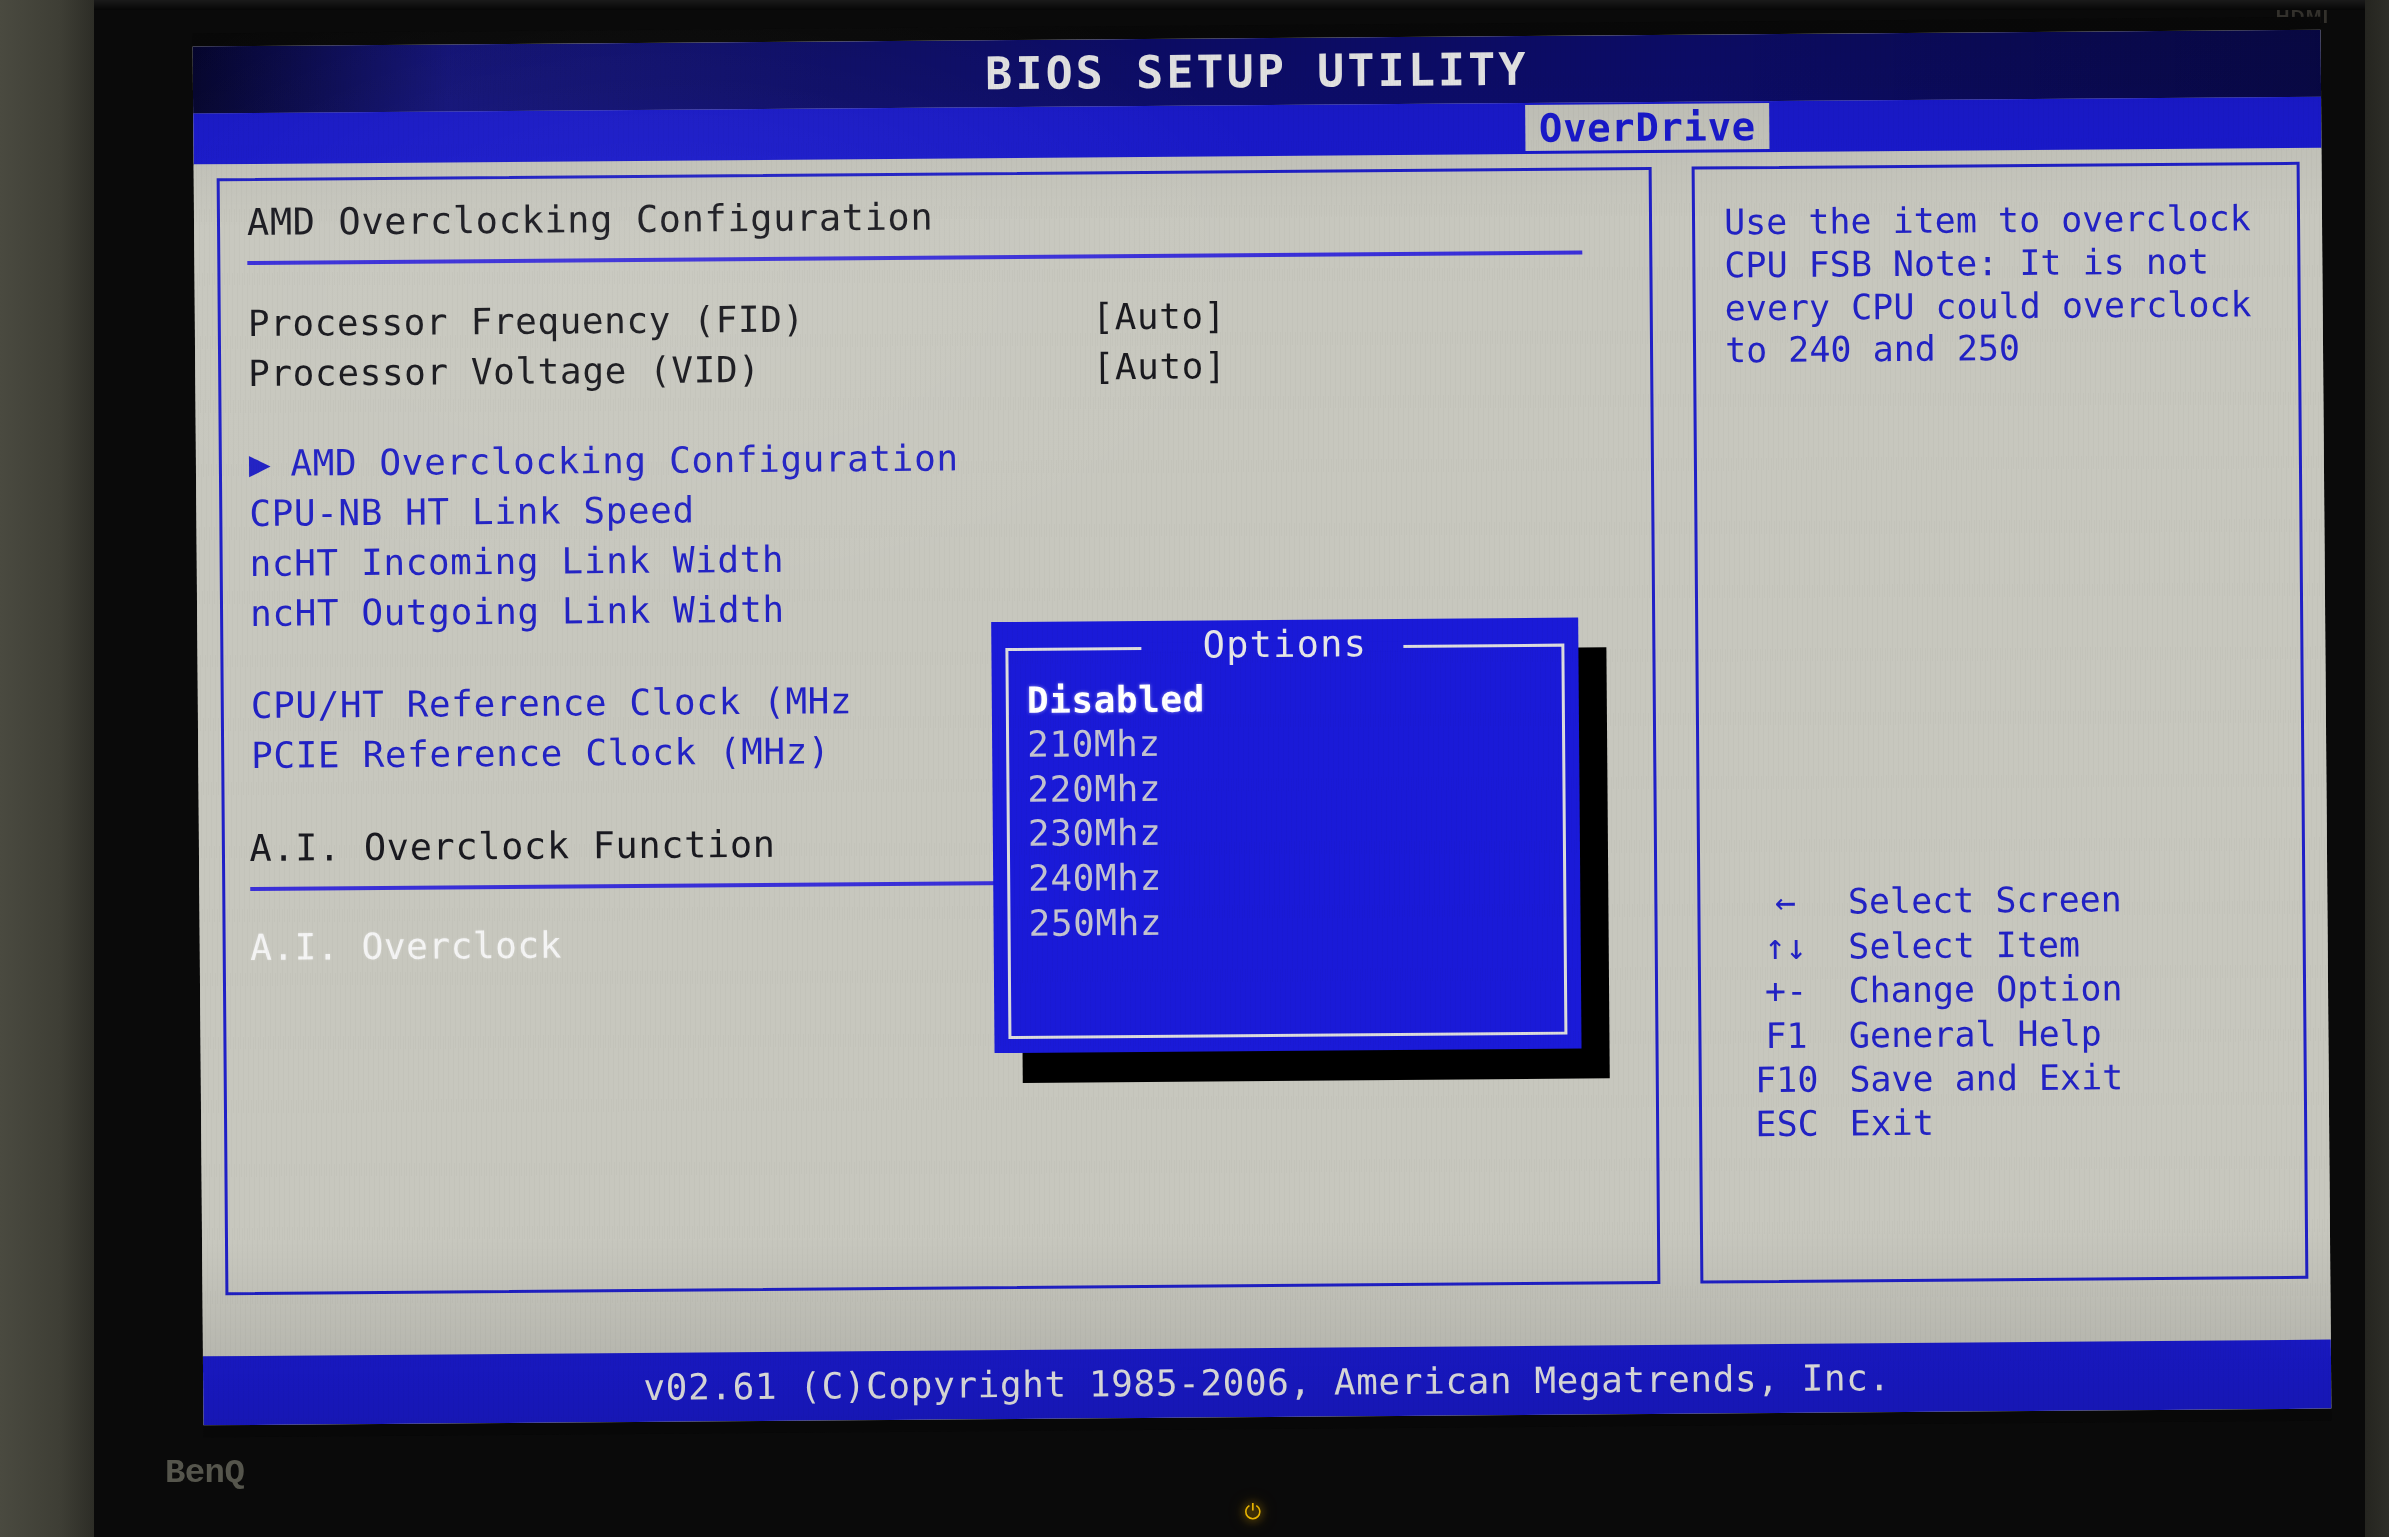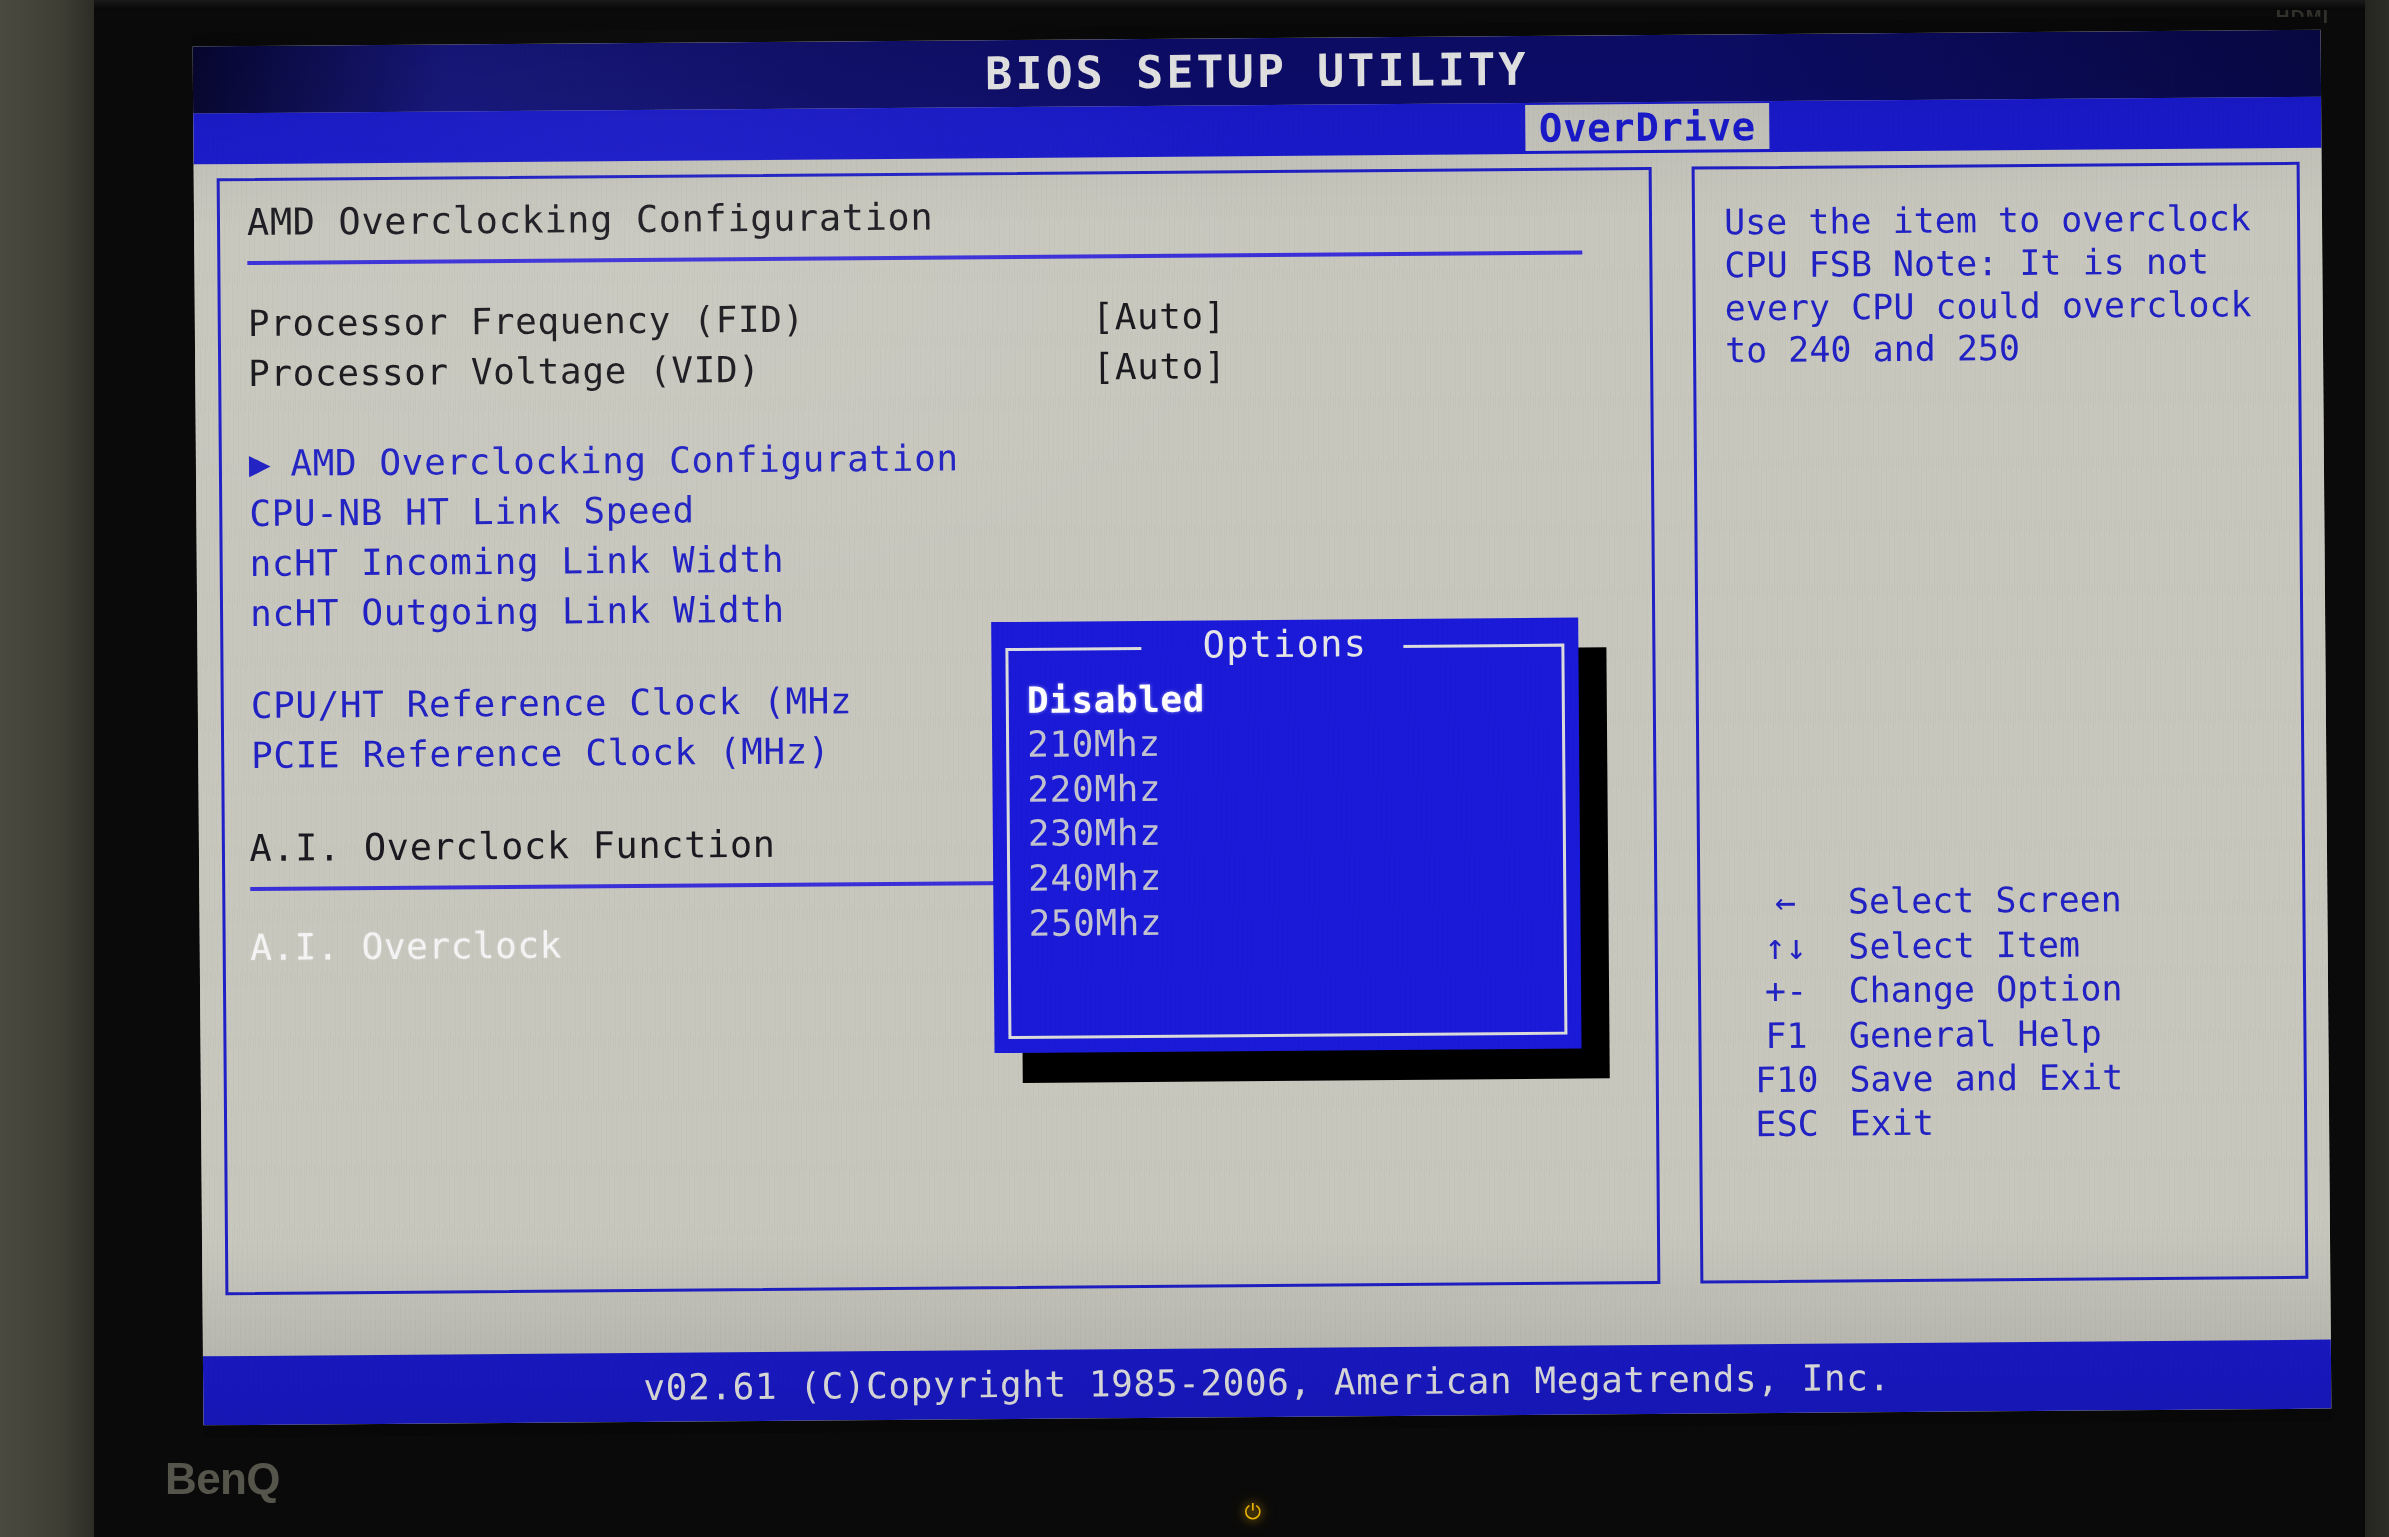--- a/index.html
+++ b/index.html
@@ -51,22 +51,22 @@
     font-family: "Liberation Sans", sans-serif;
     font-size: 19px;
     font-weight: bold;
     letter-spacing: 1.2px;
     text-align: center;
   }
   .benq-logo {
     position: absolute;
     left: 165px; top: 1454px;
     color: #55554c;
-    font-family: Liberation Sans, sans-serif;
-    font-size: 44px;
+    font-family: Liberation Mono, monospace;
+    font-size: 34px;
     font-weight: bold;
     letter-spacing: -0.6px;
   }
   .power-led {
     position: absolute;
     left: 1239px; top: 1498px;
     width: 27.5px; height: 27.5px;
     border-radius: 50%;
     display: flex;
     align-items: center;

